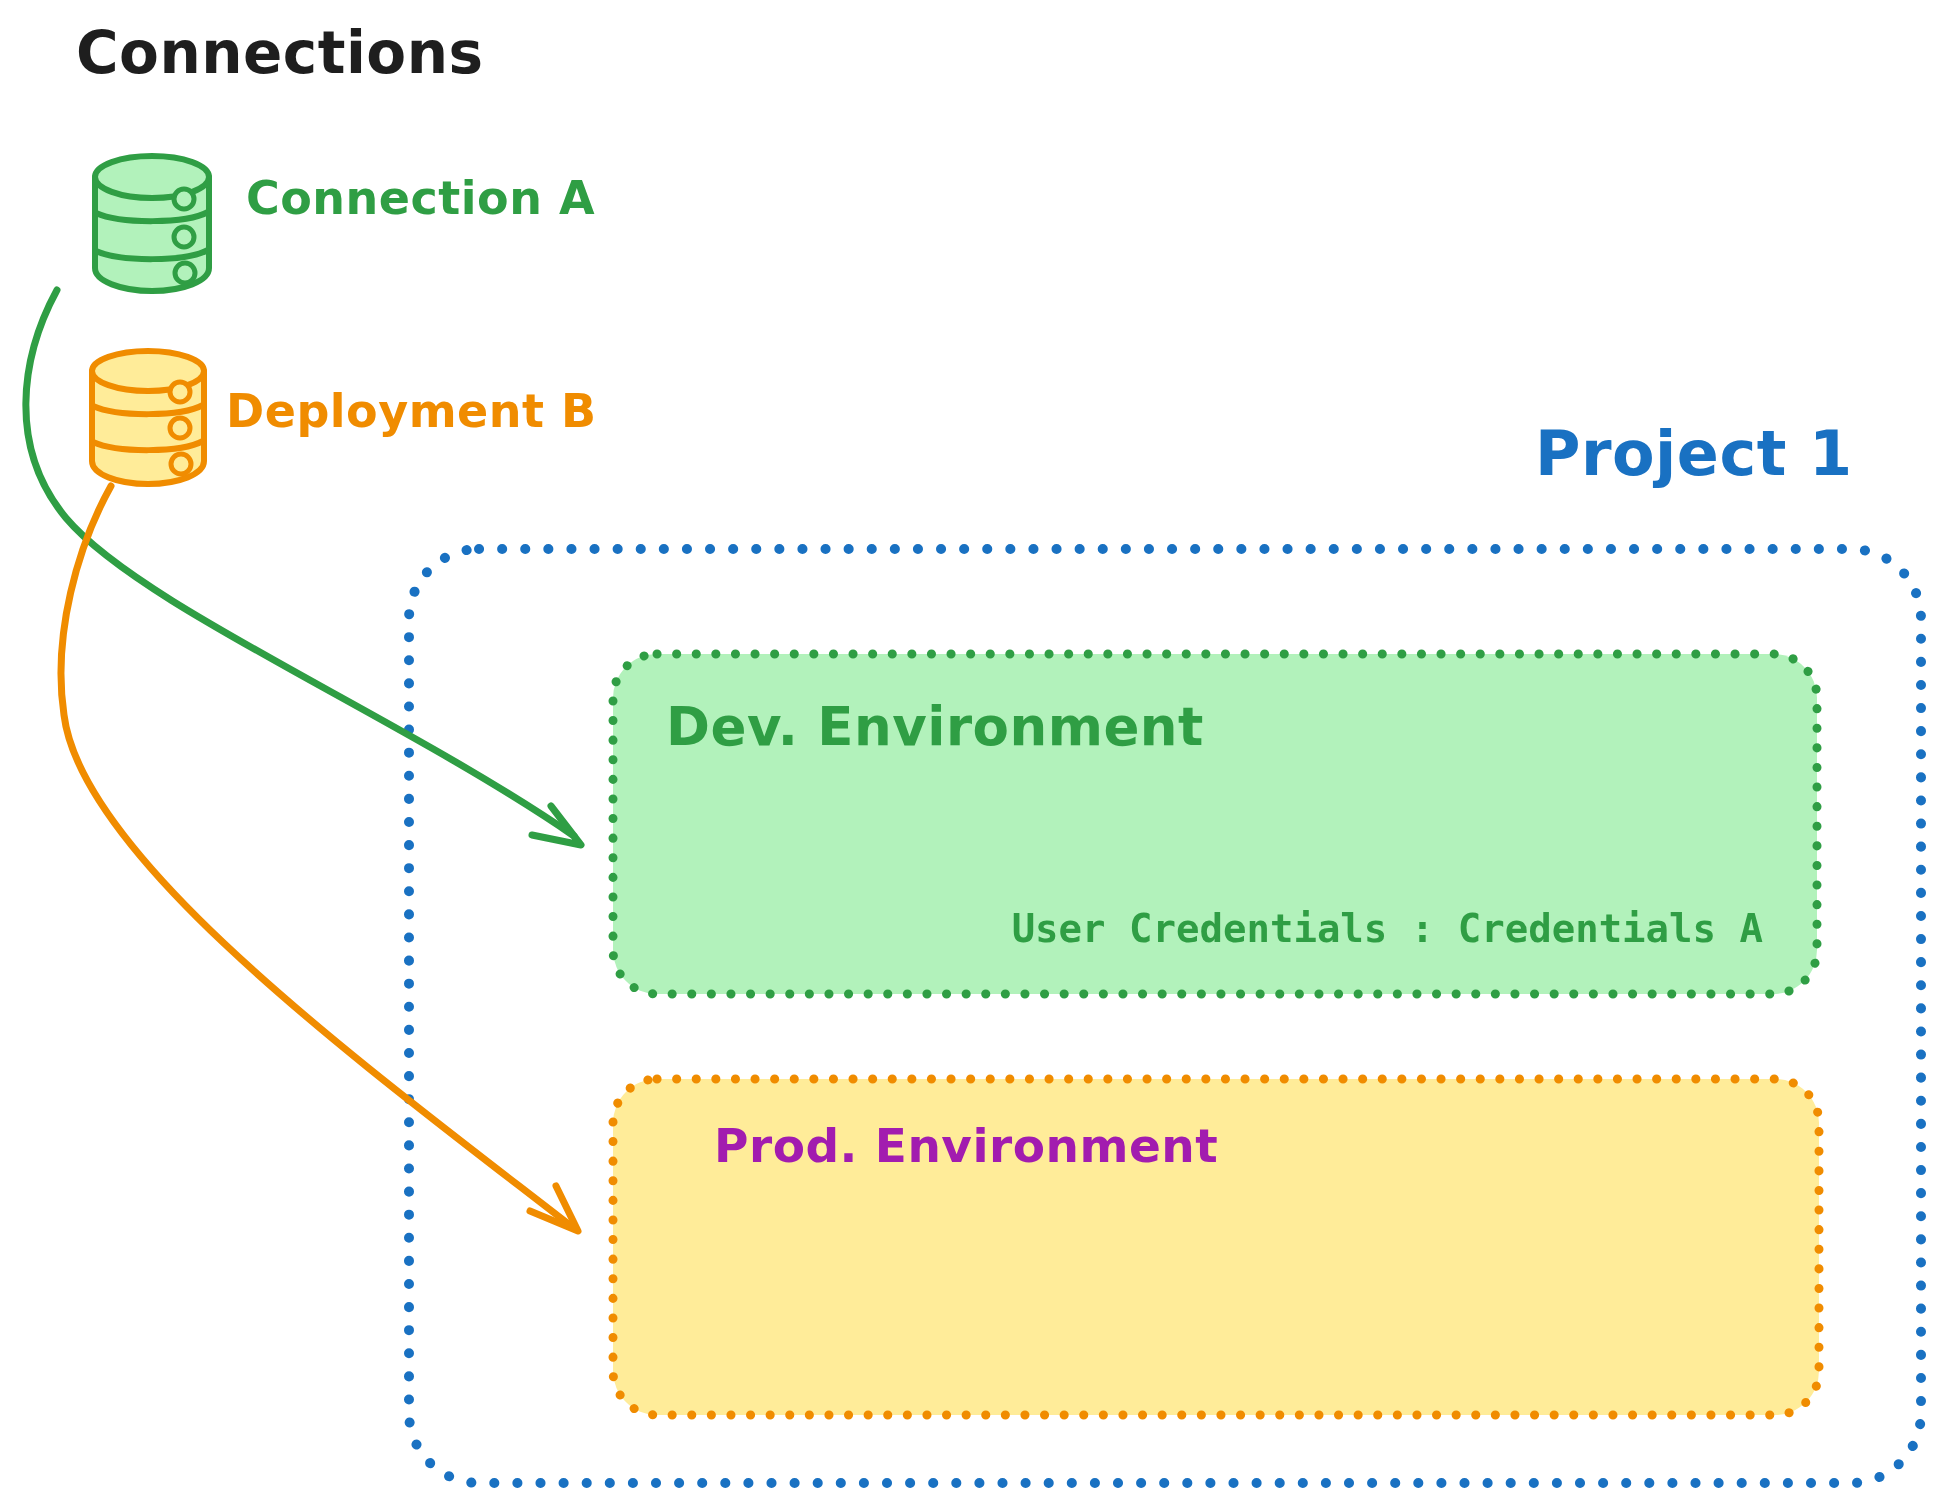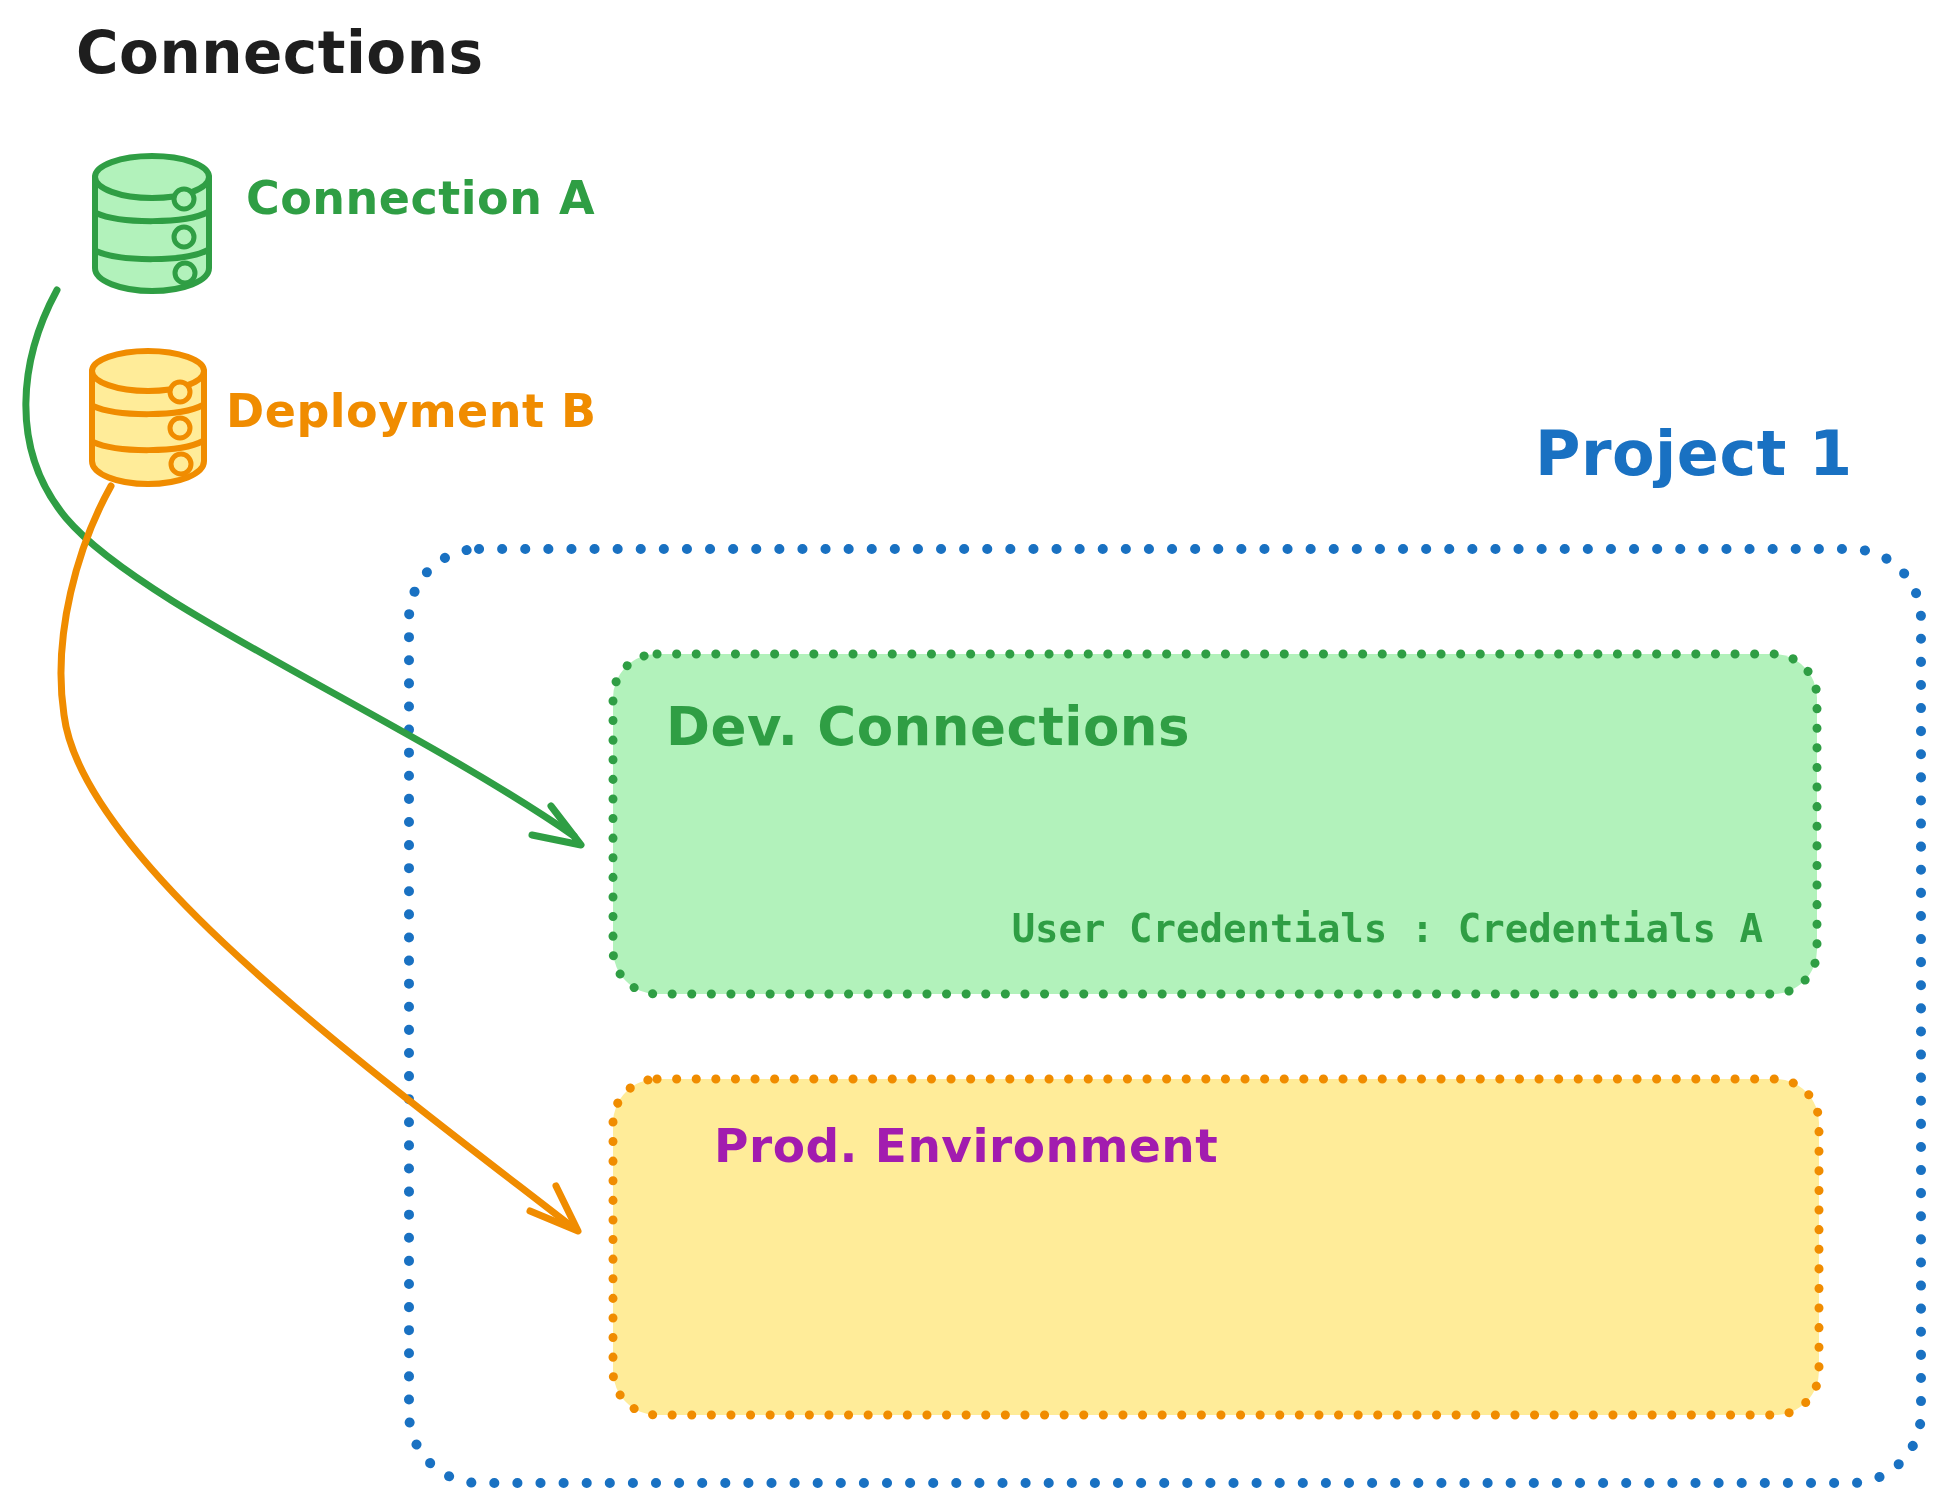--- a/index.html
+++ b/index.html
@@ -86,20 +86,20 @@
   </svg>
 
   <div class="label title-ink" style="left:76px; top:22px;">Connections</div>
 
   <div class="label label-green" style="left:230px; top:173px;margin-left:16px;">Connection A</div>
 
   <div class="label label-orange" style="left:226px; top:386px;">Deployment B</div>
 
   <div class="label title-blue" style="left:1535px; top:420px;">Project 1</div>
 
-  <div class="label env-title-green" style="left:666px; top:698px;">Dev. Connections</div>
+  <div class="label env-title-green" style="left:666px; top:698px;">Dev. Environment</div>
 
   <div class="mono mono-green" style="right:185px; top:906px;">User Credentials : Credentials A</div>
 
   <div class="label env-title-orange" style="left:678px; top:1120px;">Prod. Environment</div>
 
 
 </div>
 
 </body></html>

